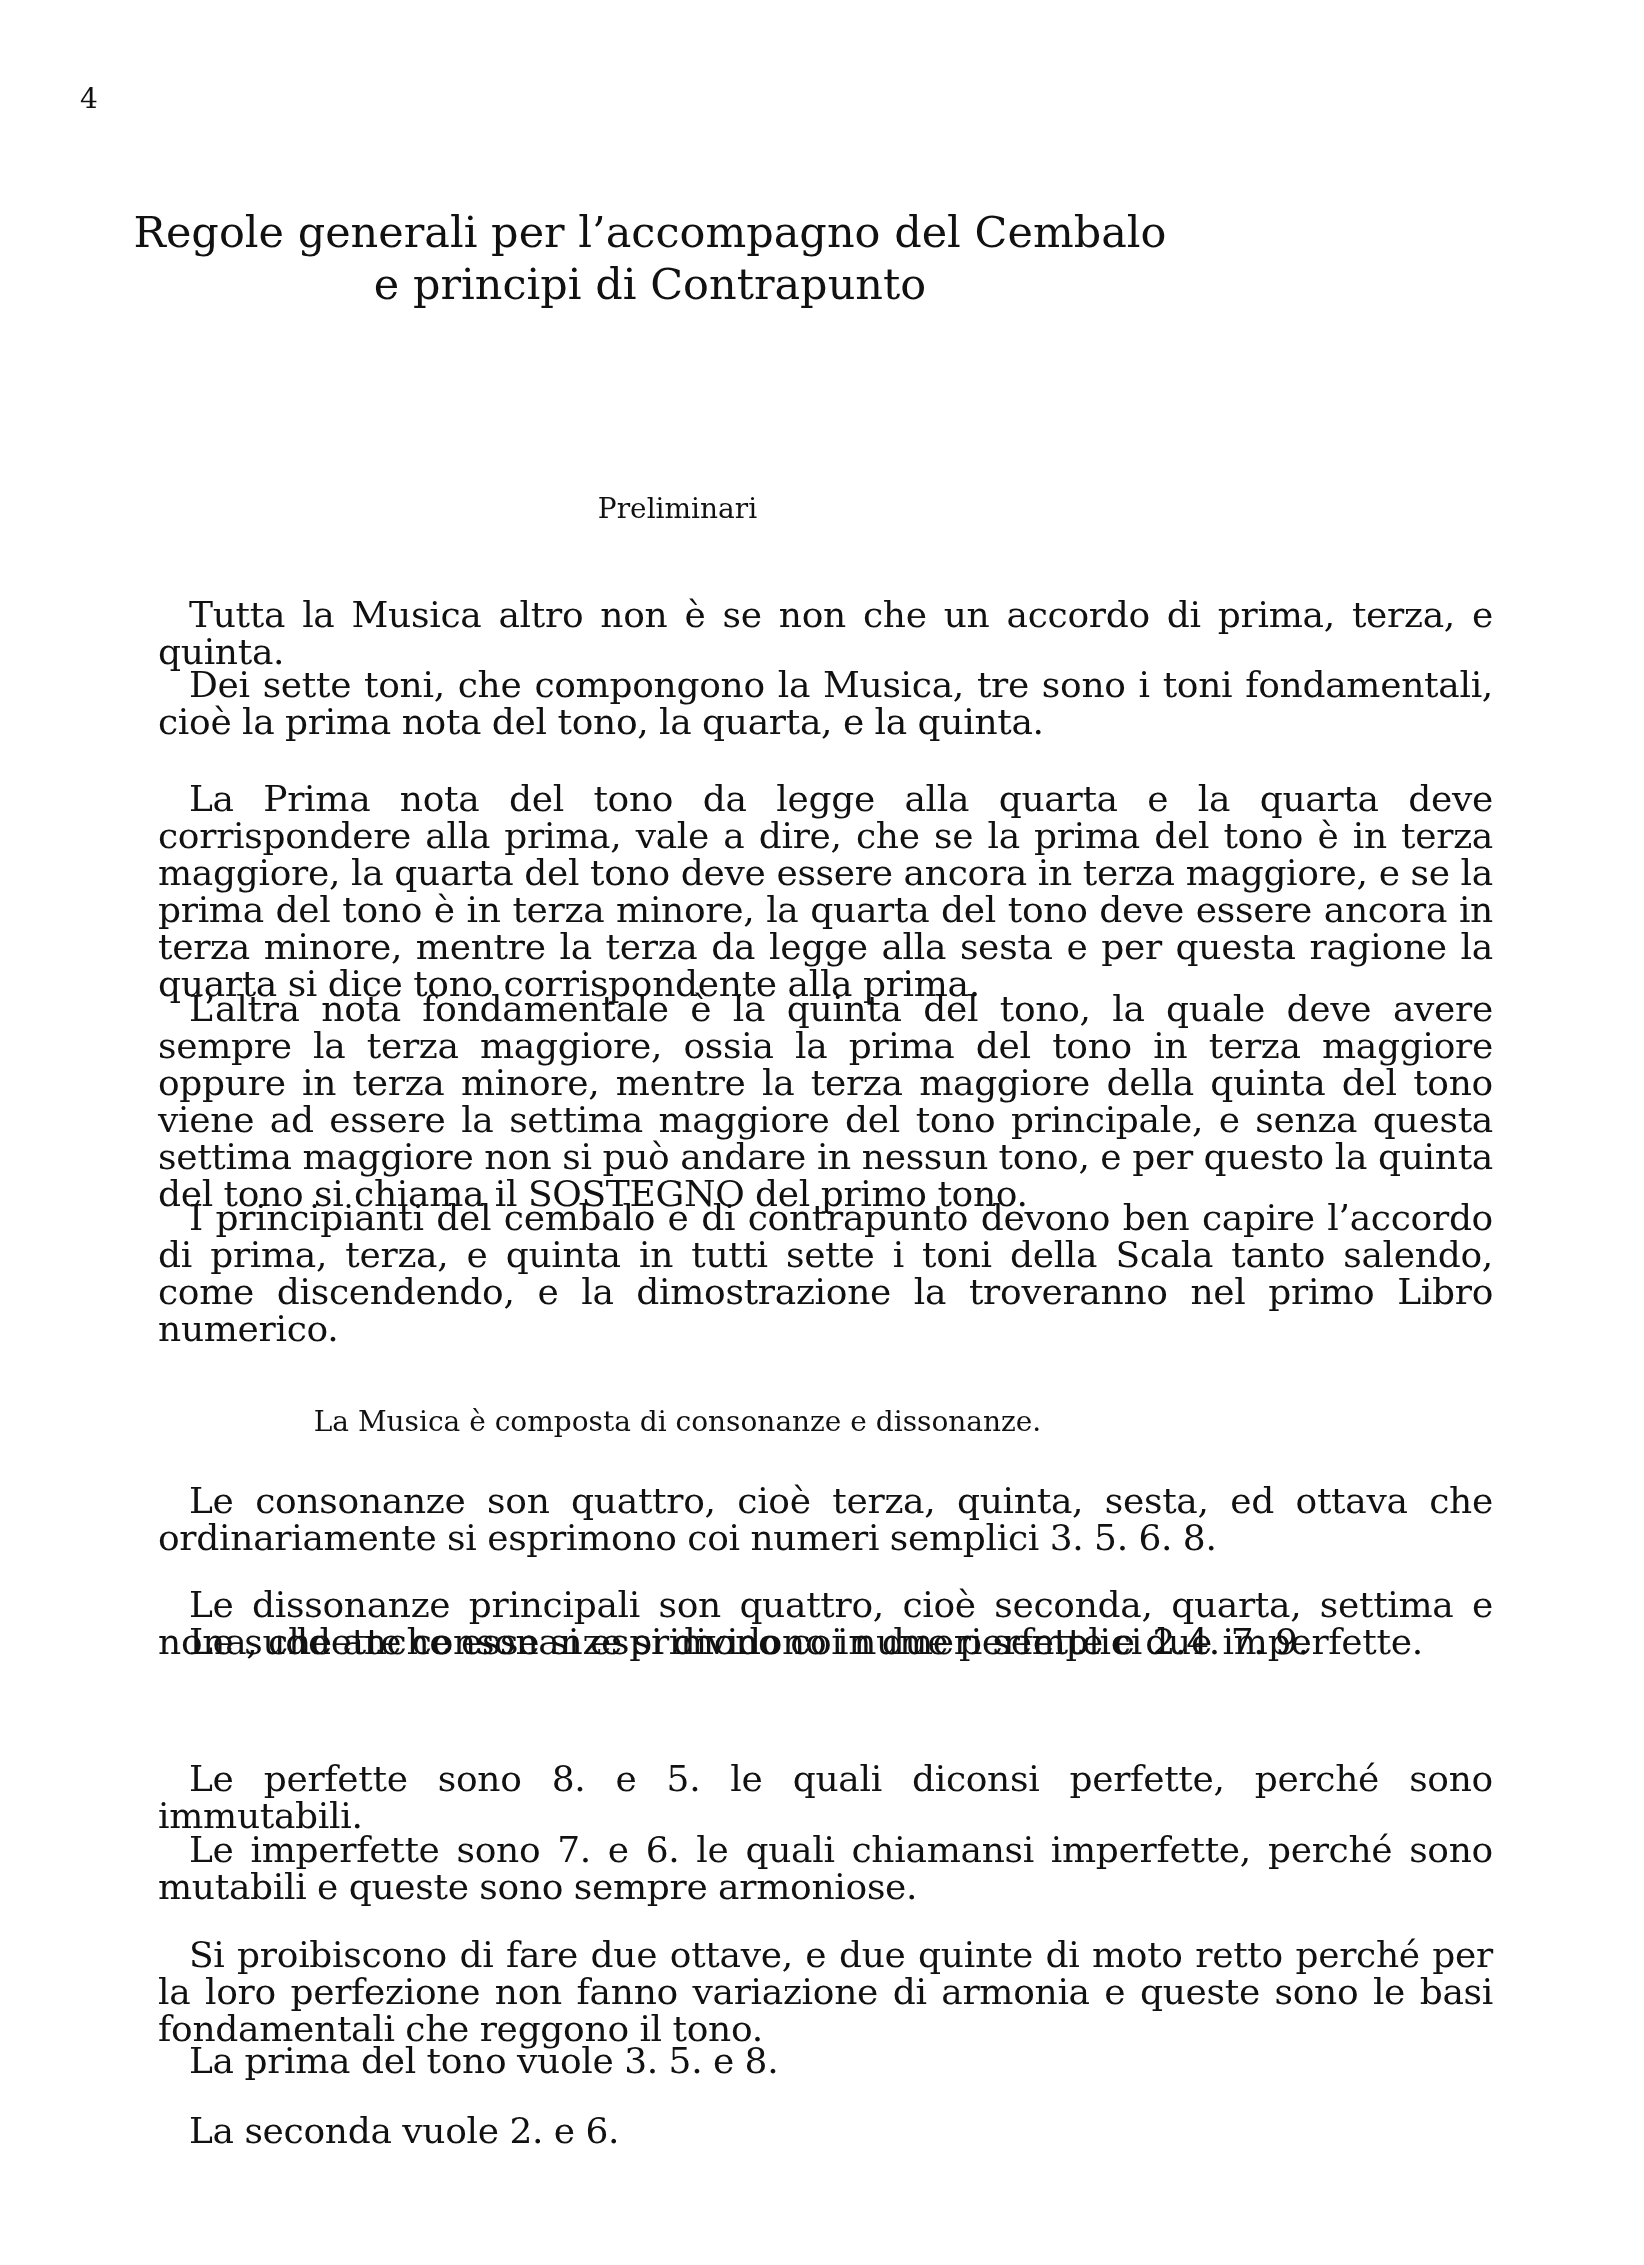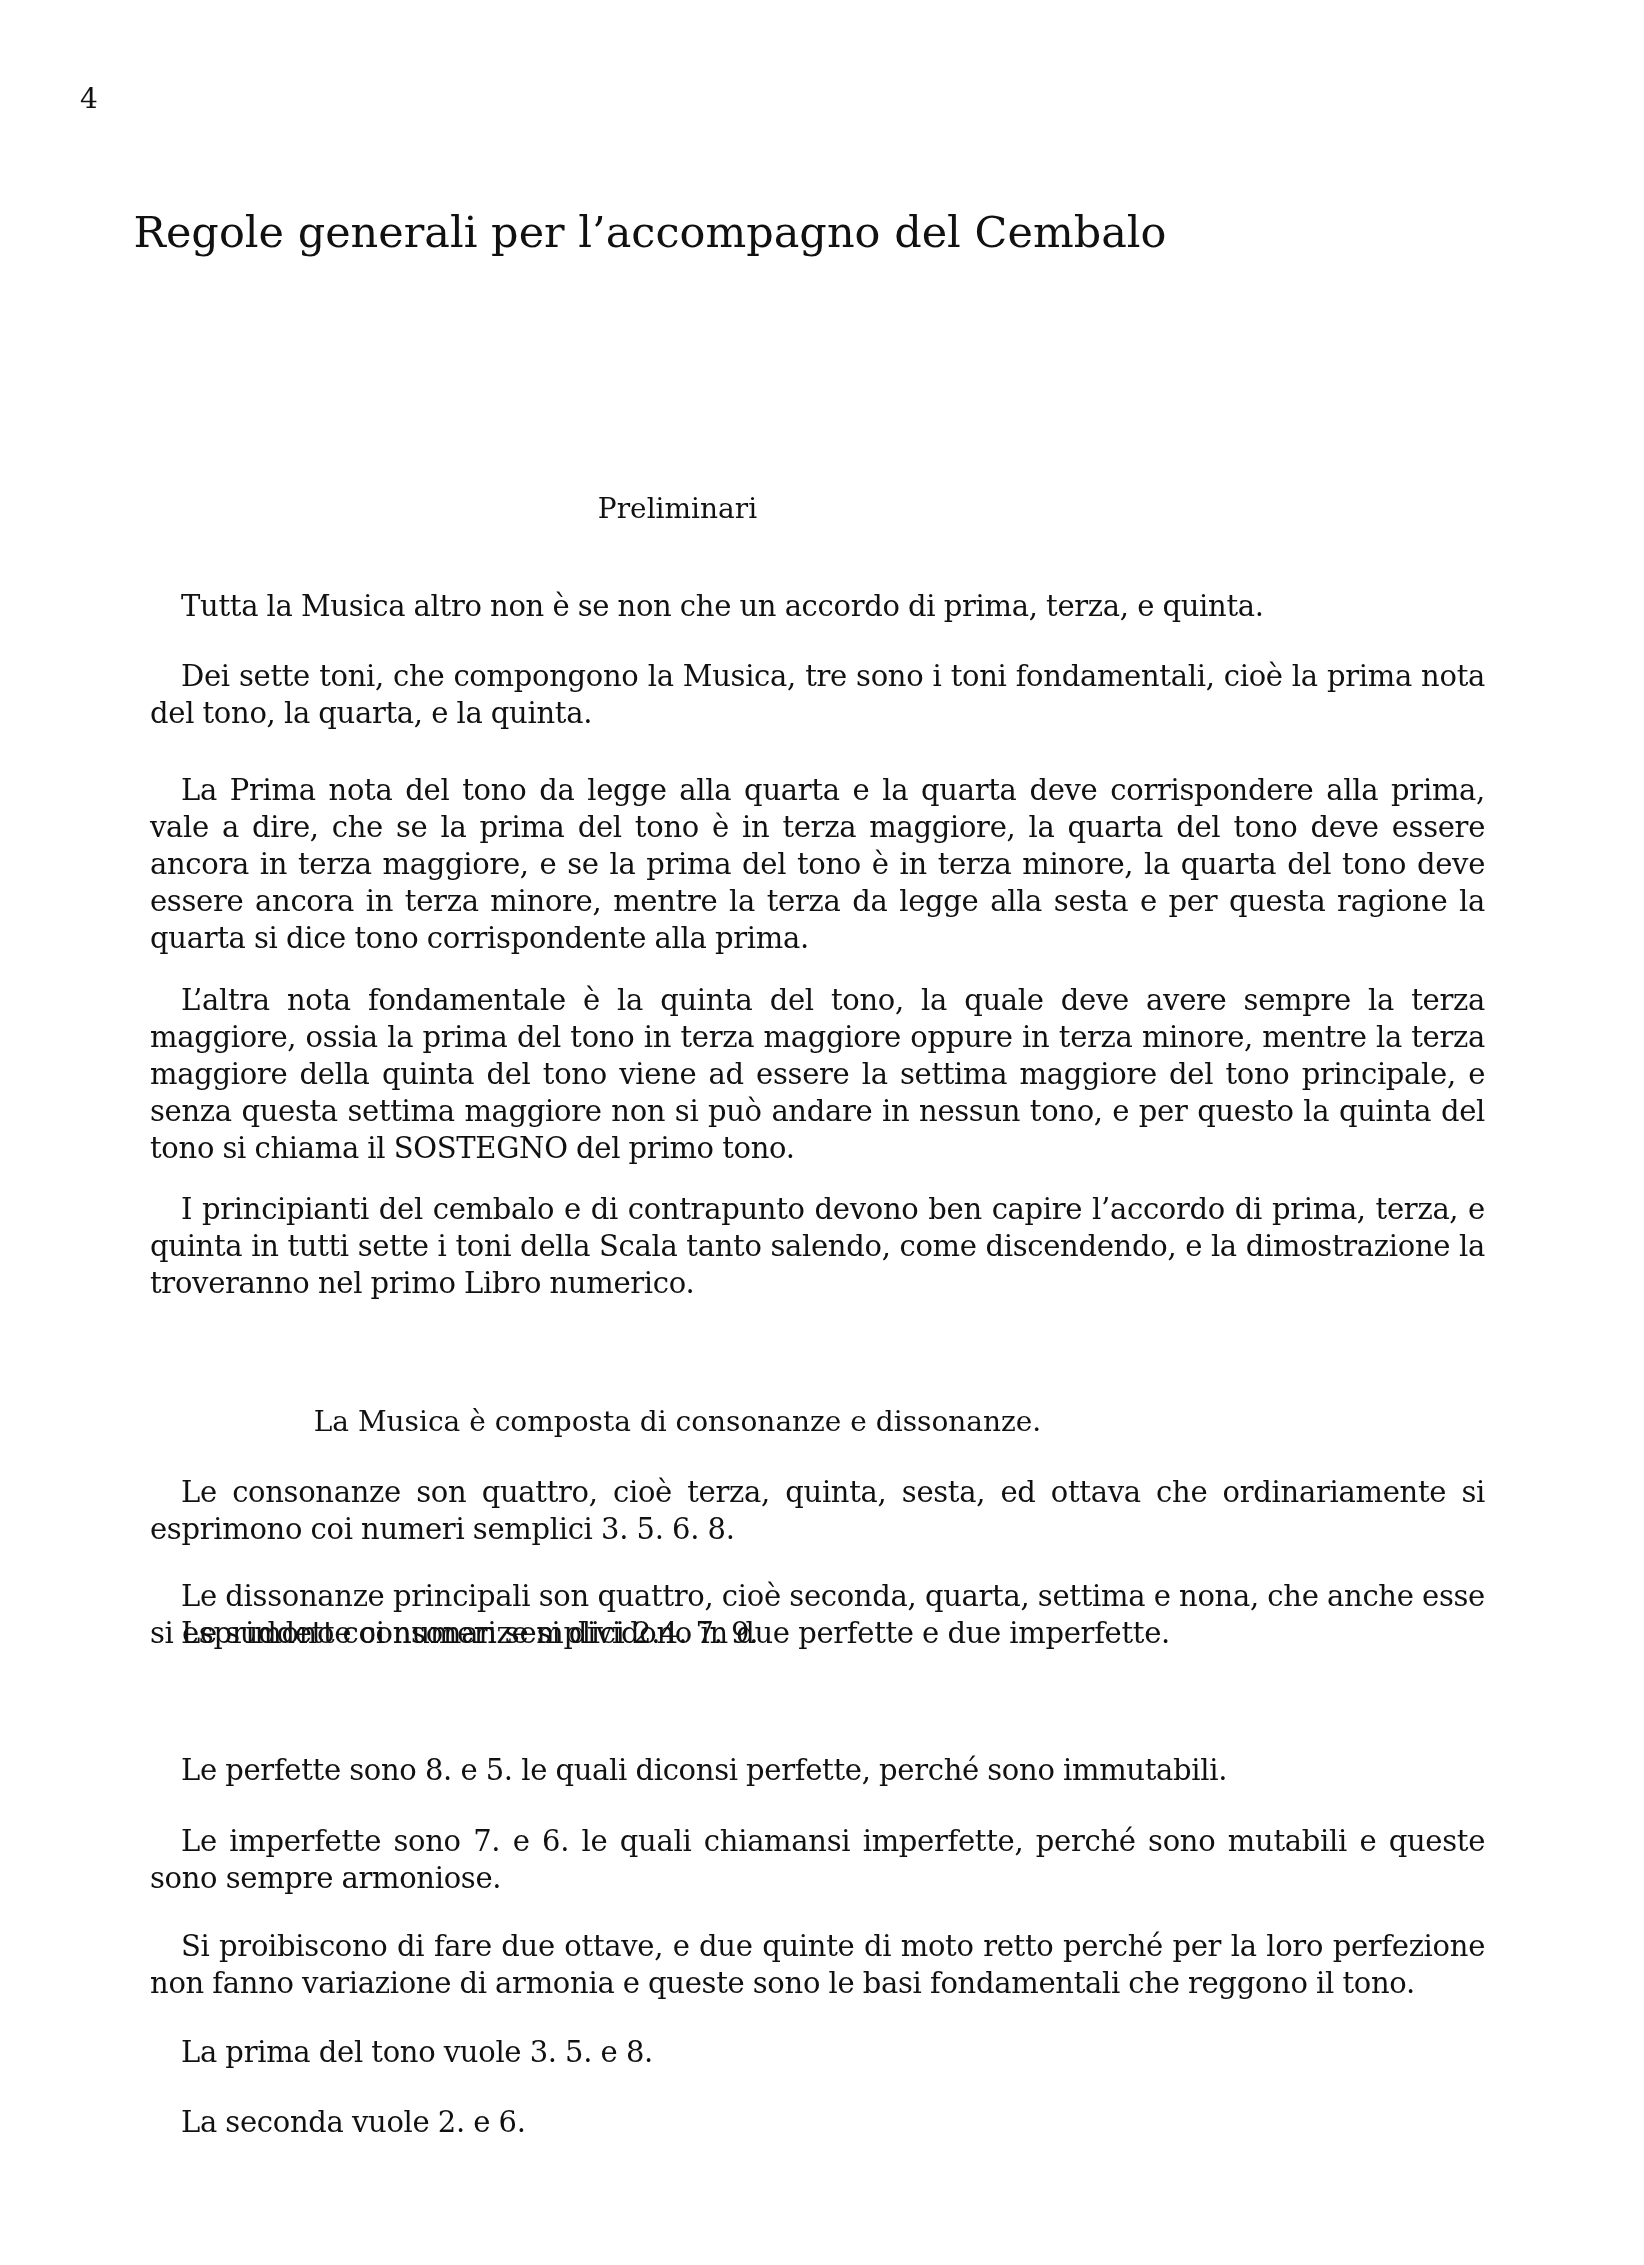--- a/index.html
+++ b/index.html
@@ -40,36 +40,37 @@
       text-align: center;
       font-size: 28px;
       line-height: 37px;
       margin: 0;
       font-weight: normal;
     }
     .body-text {
       position: absolute;
       left: 146px;
       width: 1335px;
-      margin: 4px;
-      font-size: 29px;
+      margin: 12px;
+      font-size: 36px;
       line-height: 37px;
       text-align: justify;
       text-indent: 31px;
       letter-spacing: -0.3px;
       word-spacing: -0.5px;
     }
   </style>
 </head>
 <body>
 
 <div class="page-number">4</div>
 
 <h1 class="title">
   <span>Regole generali per l’accompagno del Cembalo</span><br>
+  <span>e principi di Contrapunto</span>
 </h1>
 
 <h2 class="section-heading" style="top:490px;">Preliminari</h2>
 
 <p class="body-text" style="top:584px;">Tutta la Musica altro non è se non che un accordo di prima, terza, e quinta.</p>
 <p class="body-text" style="top:654px;">Dei sette toni, che compongono la Musica, tre sono i toni fondamentali, cioè la prima nota del tono, la quarta, e la quinta.</p>
 <p class="body-text" style="top:768px;">La Prima nota del tono da legge alla quarta e la quarta deve corrispondere alla prima, vale a dire, che se la prima del tono è in terza maggiore, la quarta del tono deve essere ancora in terza maggiore, e se la prima del tono è in terza minore, la quarta del tono deve essere ancora in terza minore, mentre la terza da legge alla sesta e per questa ragione la quarta si dice tono corrispondente alla prima.</p>
 <p class="body-text" style="top:978px;">L’altra nota fondamentale è la quinta del tono, la quale deve avere sempre la terza maggiore, ossia la prima del tono in terza maggiore oppure in terza minore, mentre la terza maggiore della quinta del tono viene ad essere la settima maggiore del tono principale, e senza questa settima maggiore non si può andare in nessun tono, e per questo la quinta del tono si chiama il SOSTEGNO del primo tono.</p>
 <p class="body-text" style="top:1187px;">I principianti del cembalo e di contrapunto devono ben capire l’accordo di prima, terza, e quinta in tutti sette i toni della Scala tanto salendo, come discendendo, e la dimostrazione la troveranno nel primo Libro numerico.</p>
 

